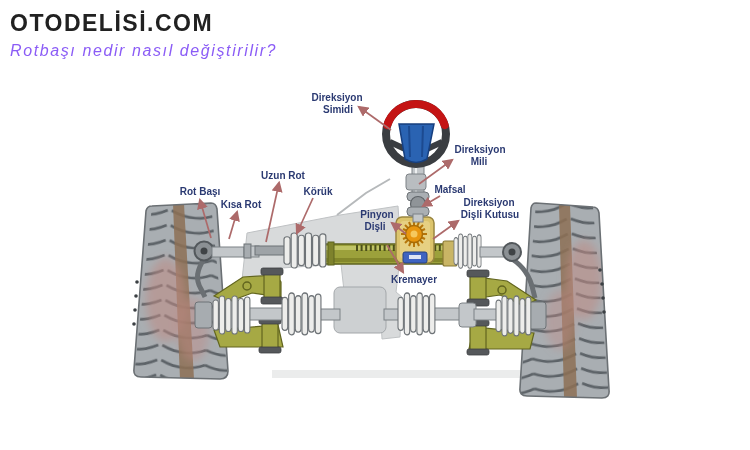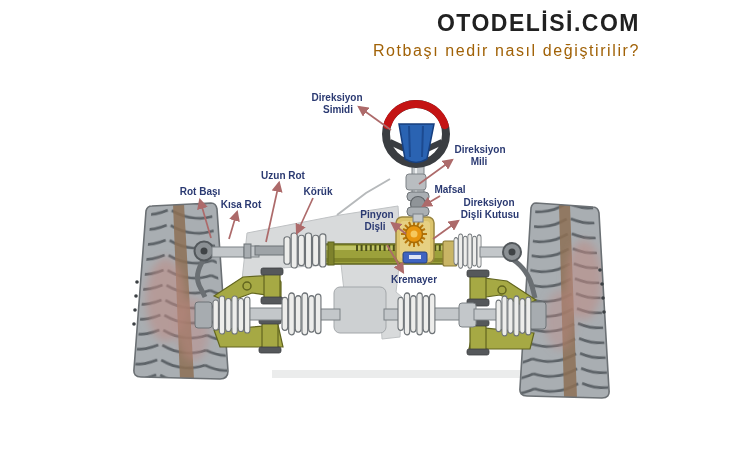--- a/index.html
+++ b/index.html
@@ -1,20 +1,20 @@
 <!DOCTYPE html>
 <html><head>
 <meta charset="utf-8">
 <style>
   html,body{margin:0;padding:0;}
   body{width:750px;height:450px;background:#ffffff;overflow:hidden;position:relative;
        font-family:"Liberation Sans",sans-serif;}
-  .header{position:absolute;top:10px;left:0;width:640px;text-align:right;}
+  .header{position:absolute;top:10px;left:10px;width:640px;text-align:left;}
   .header h1{margin:0;font-size:23px;font-weight:700;letter-spacing:1.5px;color:#212121;}
-  .header p{margin:5px 0 0;font-size:16px;font-weight:500;letter-spacing:1.6px;color:#a16207;}
+  .header p{margin:5px 0 0;font-size:16px;font-weight:500;letter-spacing:1.6px;color:#8b5cf6;font-style:italic;}
   #diagram{position:absolute;left:0;top:0;filter:blur(0.3px);}
   .lbl{font:700 10px "Liberation Sans",sans-serif;fill:#2b3a72;}
   .arrow{stroke:#ad6a6a;stroke-width:1.7;fill:none;}
   .metal{fill:#c3c7ca;stroke:#7d8286;stroke-width:1;}
   .metal-dark{fill:#a7acb0;stroke:#6d7276;stroke-width:1;}
   .olive{stroke:#62651f;stroke-width:1.2;}
   .cap{fill:#55585b;stroke:#3c3f42;stroke-width:0.8;}
 </style>
 </head>
 <body>

